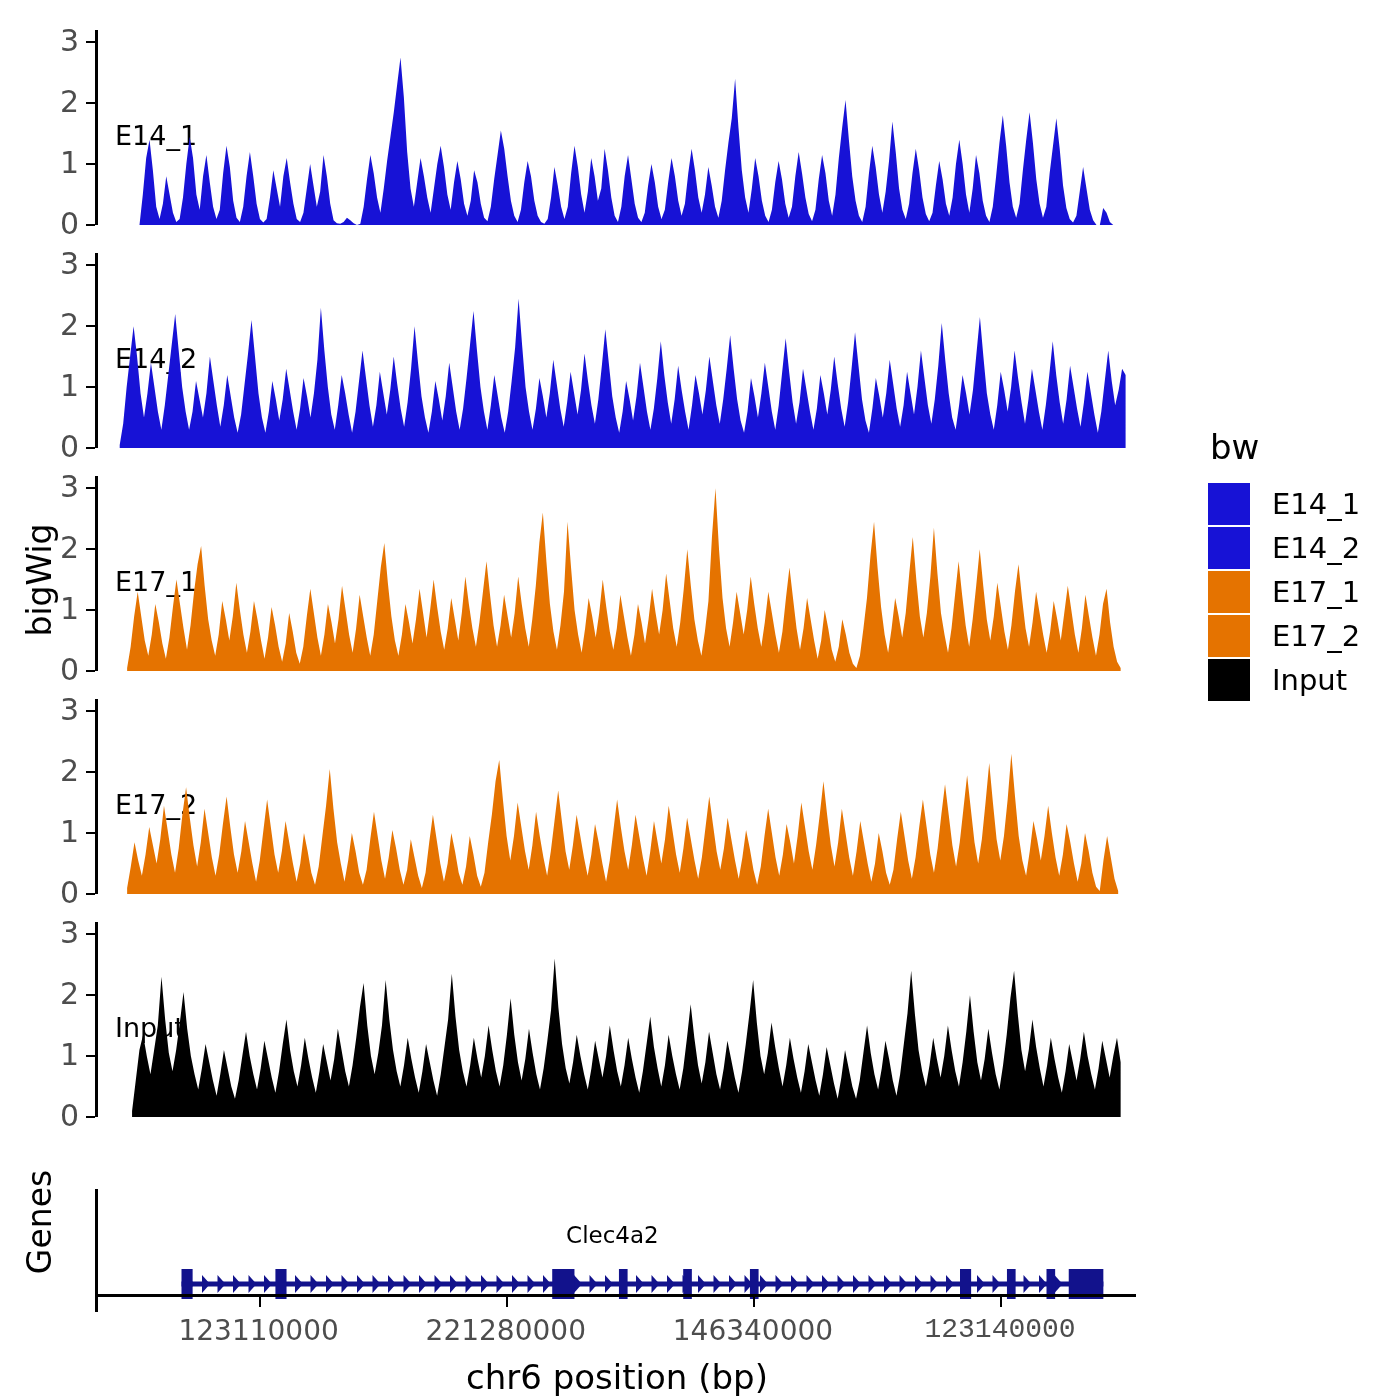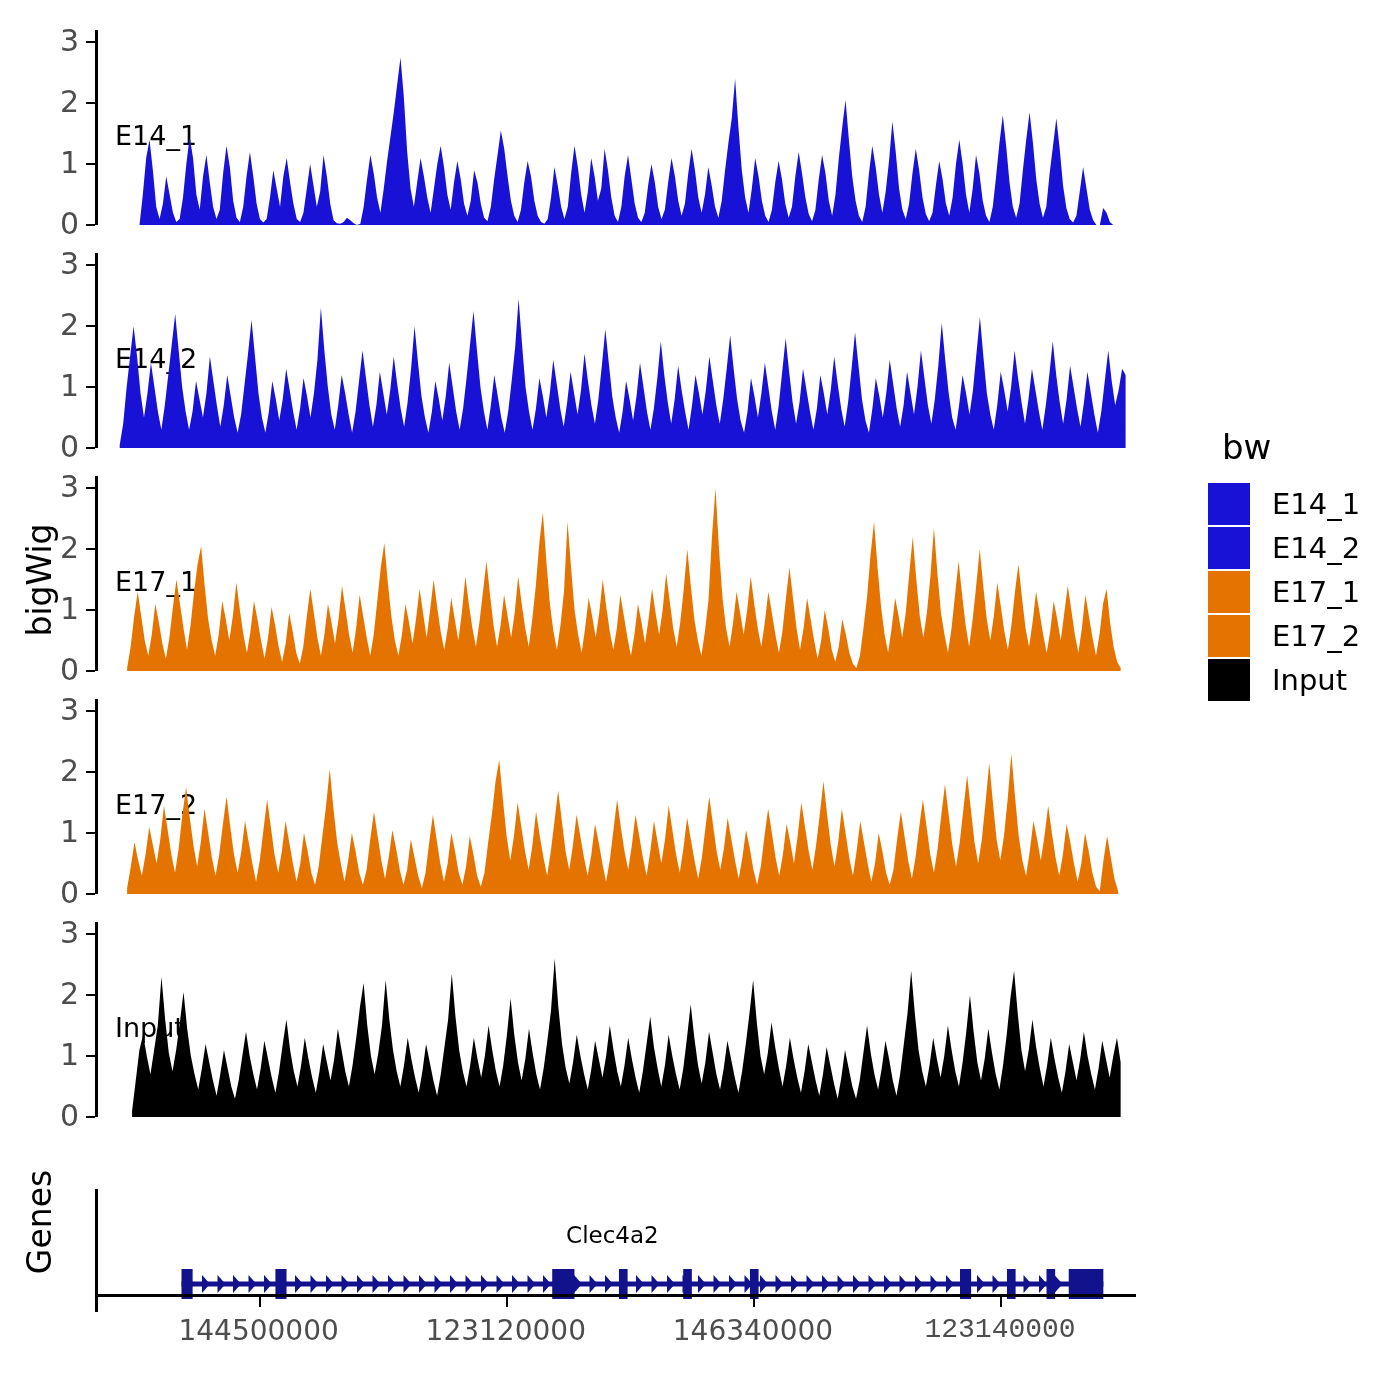--- a/index.html
+++ b/index.html
@@ -131,21 +131,21 @@
 
   
   #legend {
     position: absolute;
     left: 1208px;
     top: 430px;
   }
   #legend-title {
     font-size: 34px;
     color: #000;
-    margin: 0 0 18px 14px;
+    margin: 0 0 18px 2px;
     line-height: 1;
   }
   .legend-row {
     display: flex;
     align-items: center;
     height: 44px;
   }
   .legend-swatch {
     width: 42px;
     height: 42px;
@@ -330,28 +330,29 @@
           <rect x="951.5" y="80" width="8.650000000000091" height="30" fill="#12128C"></rect>
           <rect x="973.7428571428572" y="80" width="34.59999999999991" height="30" fill="#12128C"></rect>
         </svg>
       </div>
       <div id="gene-name" style="left: 517.421px; top: 33px;">Clec4a2</div>
     </div>
 
   <div id="xaxis-line" style="left: 95px; top: 1294px; width: 1041px;"></div>
   <div id="xaxis-ticks">
       <div class="xtick" style="left: 258.643px; top: 1297px;"></div>
-      <div class="xticklab" style="left: 258.643px; top: 1314px;">144500000</div>
+      <div class="xticklab" style="left: 258.643px; top: 1314px;">123110000</div>
       <div class="xtick" style="left: 505.786px; top: 1297px;"></div>
-      <div class="xticklab" style="left: 505.786px; top: 1314px;">123120000</div>
+      <div class="xticklab" style="left: 505.786px; top: 1314px;">221280000</div>
       <div class="xtick" style="left: 752.929px; top: 1297px;"></div>
       <div class="xticklab" style="left: 752.929px; top: 1314px;">146340000</div>
       <div class="xtick" style="left: 1000.07px; top: 1297px;"></div>
       <div class="xticklab" style="left: 1000.07px; top: 1314px; font-family: Liberation Mono, monospace;">123140000</div>
     </div>
+  <div id="xaxis-title" style="left: 98px; width: 1038px; top: 1357px;">chr6 position (bp)</div>
 
   <div id="legend">
     <div id="legend-title">bw</div>
     <div id="legend-items">
         <div class="legend-row">
           <span class="legend-swatch" style="background: rgb(23, 18, 214);"></span>
           <span class="legend-label">E14_1</span>
         </div>
         <div class="legend-row">
           <span class="legend-swatch" style="background: rgb(23, 18, 214);"></span>

